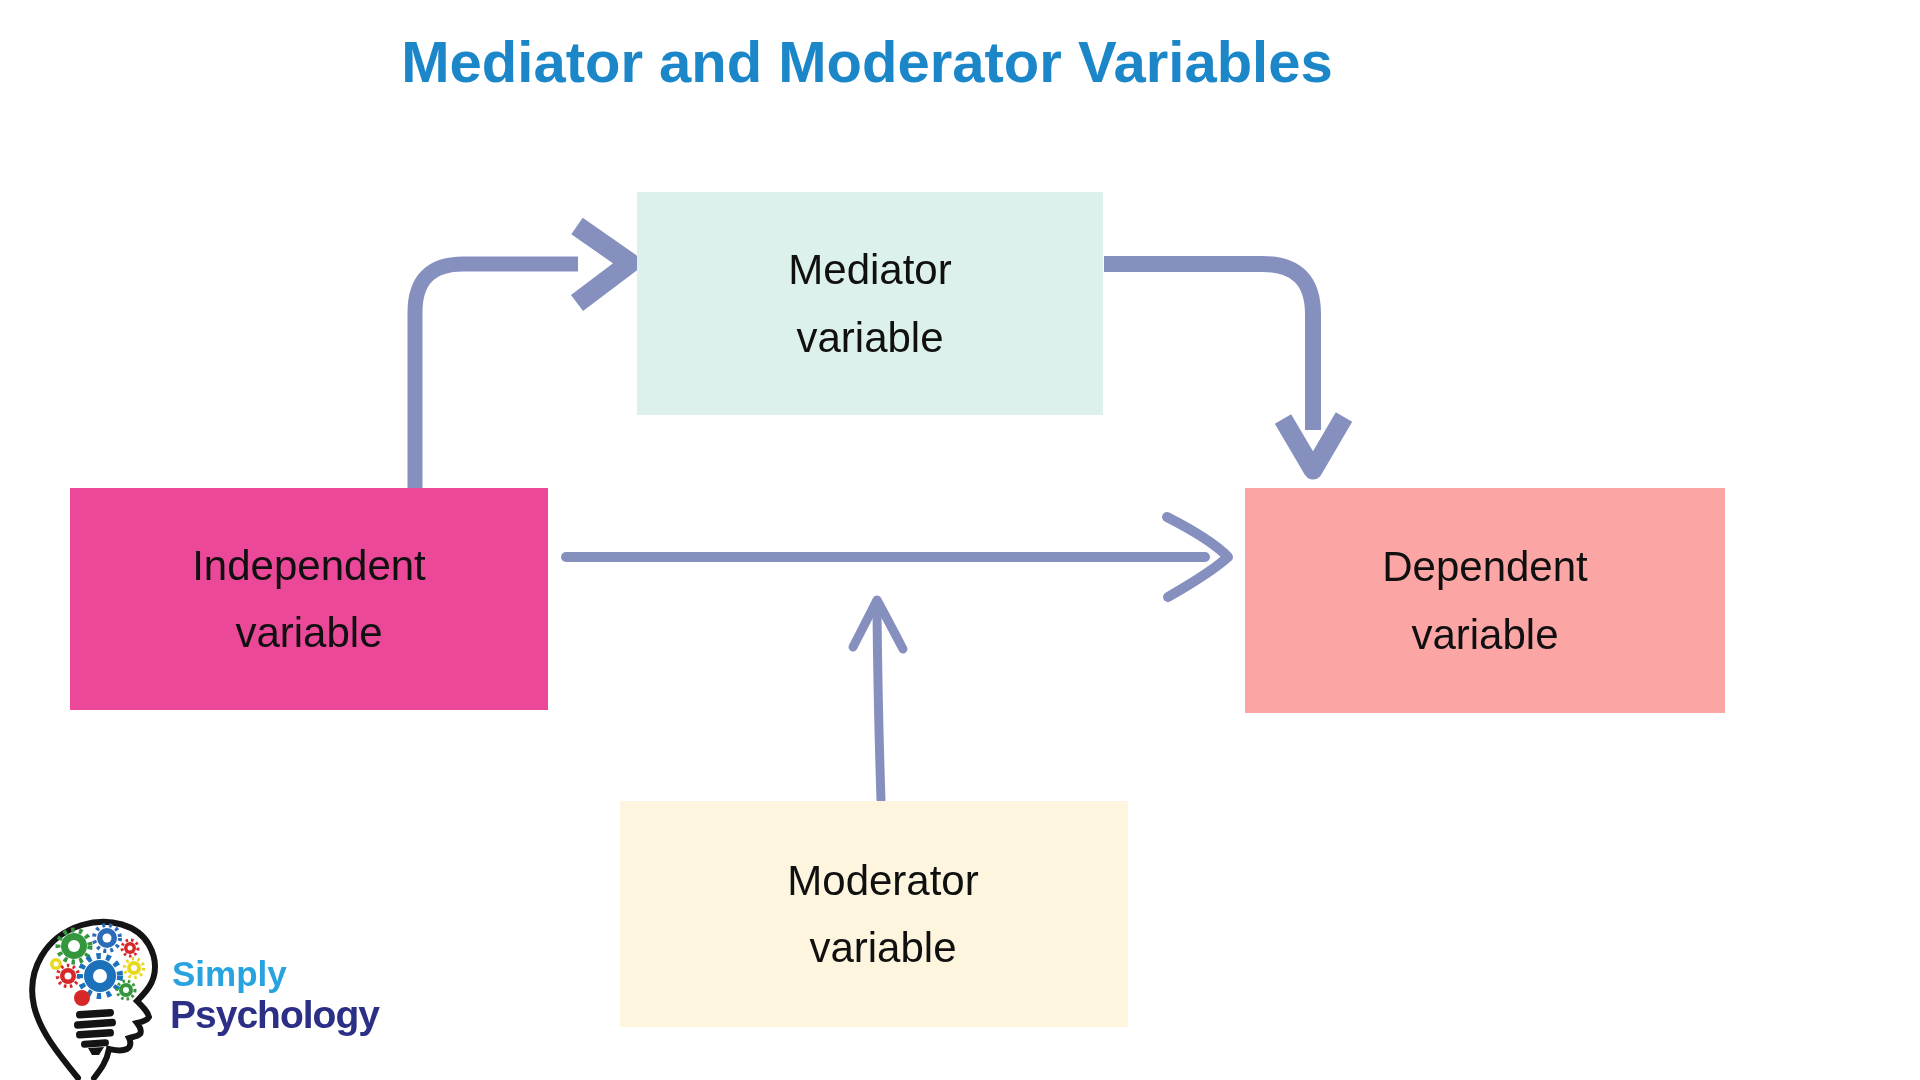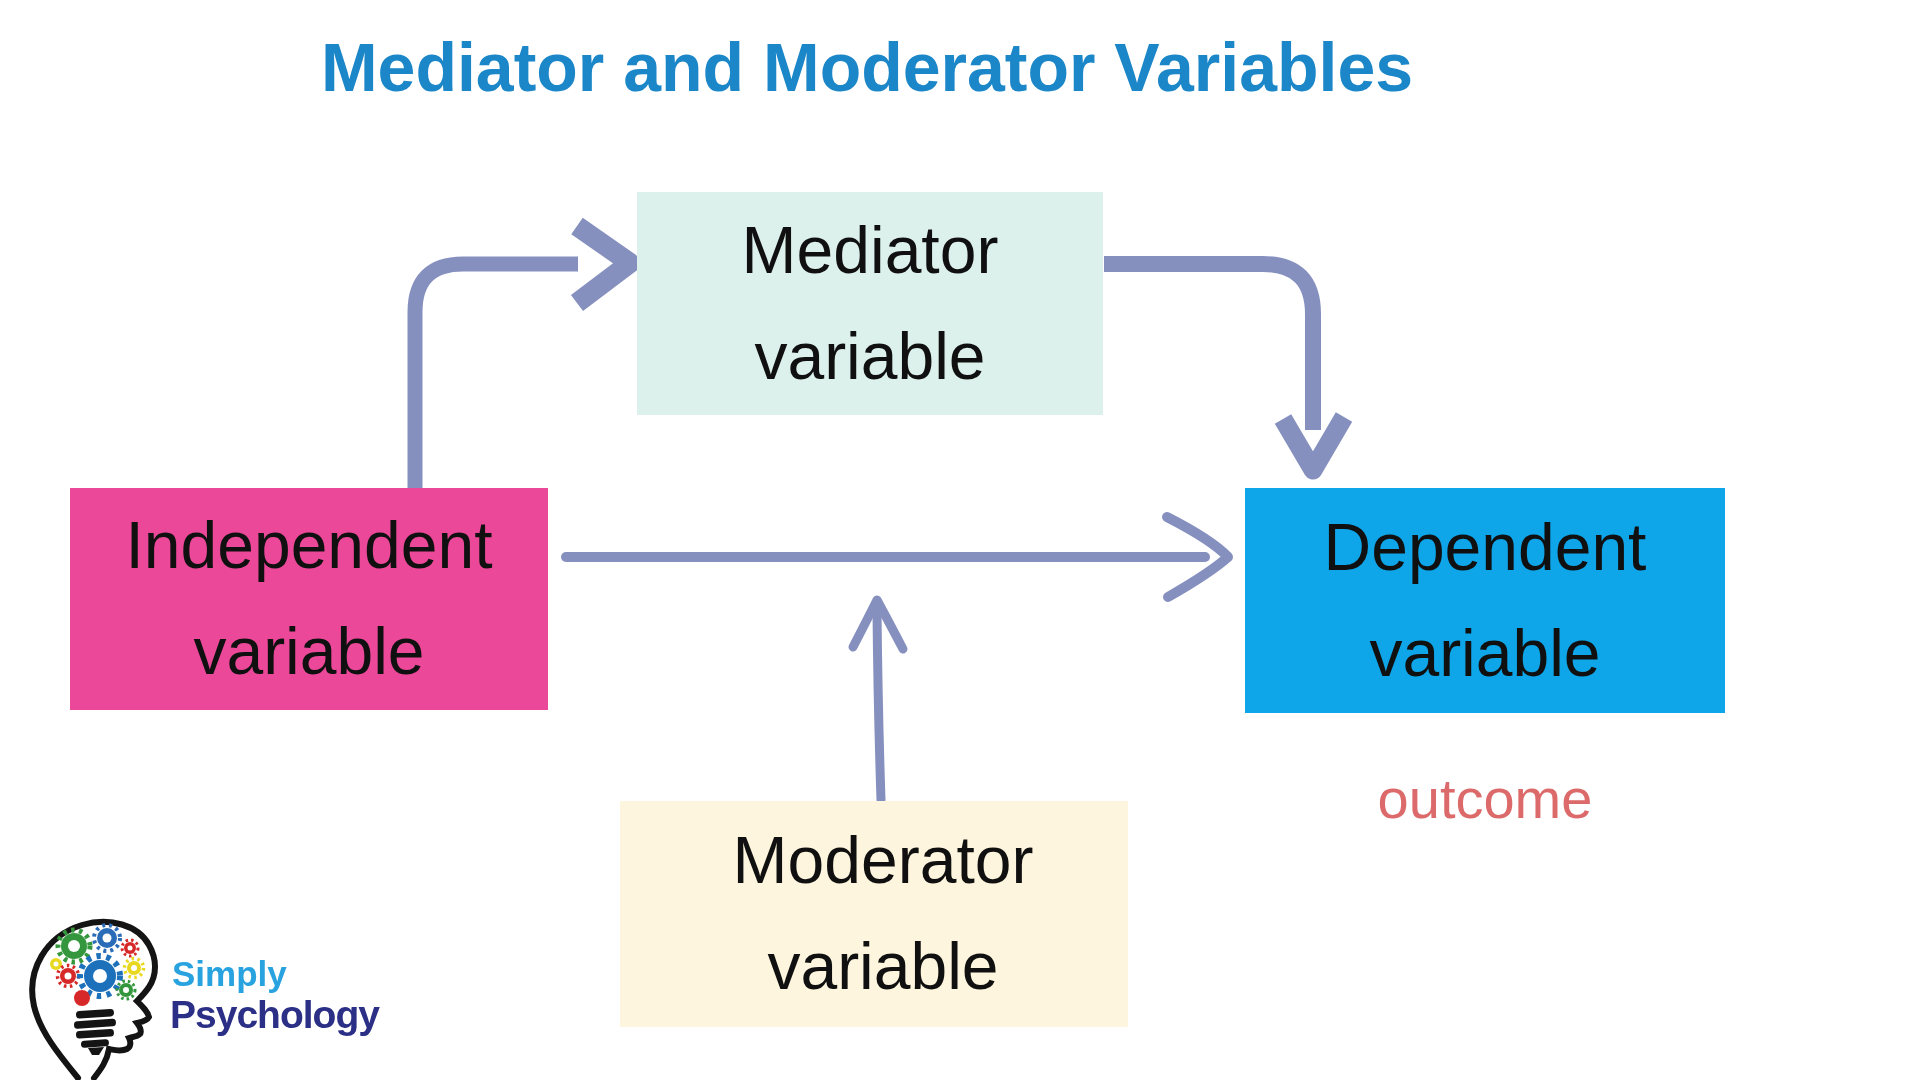--- a/index.html
+++ b/index.html
@@ -2,25 +2,25 @@
 <html><head>
 <meta charset="utf-8">
 <style>
   html,body{margin:0;padding:0;background:#ffffff;}
   .canvas{
     position:relative;width:1920px;height:1080px;background:#ffffff;overflow:hidden;
     font-family:"Liberation Sans","DejaVu Sans",sans-serif;
   }
   .page-title{
     position:absolute;top:28px;left:0;width:1734px;text-align:center;
-    font-size:68px;font-weight:bold;letter-spacing:0px;
+    font-size:58px;font-weight:bold;letter-spacing:0px;
   }
   .var-box{
     position:absolute;display:flex;align-items:center;justify-content:center;
-    text-align:center;color:#101010;font-size:66px;line-height:1.6;
+    text-align:center;color:#101010;font-size:42px;line-height:1.6;
   }
   .var-box .lbl{white-space:pre-line;}
   .box-mediator   {left:637px; top:192px; width:466px; height:223px;}
   .box-independent{left:70px;  top:488px; width:478px; height:222px;}
   .box-dependent  {left:1245px;top:488px; width:480px; height:225px;}
   .box-moderator  {left:620px; top:801px; width:490px; height:226px;}
   .role-label{
     position:absolute;font-size:56px;text-align:center;line-height:1.1;
   }
   .role-predictor{left:70px;top:768px;width:478px;}
@@ -63,31 +63,30 @@
   <div class="var-box box-mediator" style="background-color: rgb(221, 241, 236);">
     <span class="lbl">Mediator
 variable</span>
   </div>
 
   <div class="var-box box-independent" style="background-color: #ec4899;">
     <span class="lbl">Independent
 variable</span>
   </div>
 
-  <div class="var-box box-dependent" style="background-color: #0ea5e9;">
+  <div class="var-box box-dependent" style="background-color: #fca5a5;">
     <span class="lbl">Dependent
 variable</span>
   </div>
 
   <div class="var-box box-moderator" style="background-color: rgb(253, 245, 221); padding-left: 18px;">
     <span class="lbl">Moderator
 variable</span>
   </div>
 
-  <div class="role-label role-outcome" style="color: rgb(221, 106, 106);">outcome</div>
 
   <svg class="logo-svg" width="400" height="164" viewBox="0 0 400 164">
 
     <path d="M68,162 C50,140 30,116 24,90 C16,54 36,20 72,9
              C100,1 128,9 139,29 C147,43 147,59 139,71
              C135,77 131,81 127,85 C133,91 138,96 139,101
              C137,105 131,106 127,107 C130,111 132,115 130,118
              C127,121 122,121 119,122 C121,126 121,131 117,133
              C111,136 104,134 99,133 C97,145 91,153 84,162" fill="none" stroke="#141414" stroke-width="6" stroke-linecap="round"></path>
 

